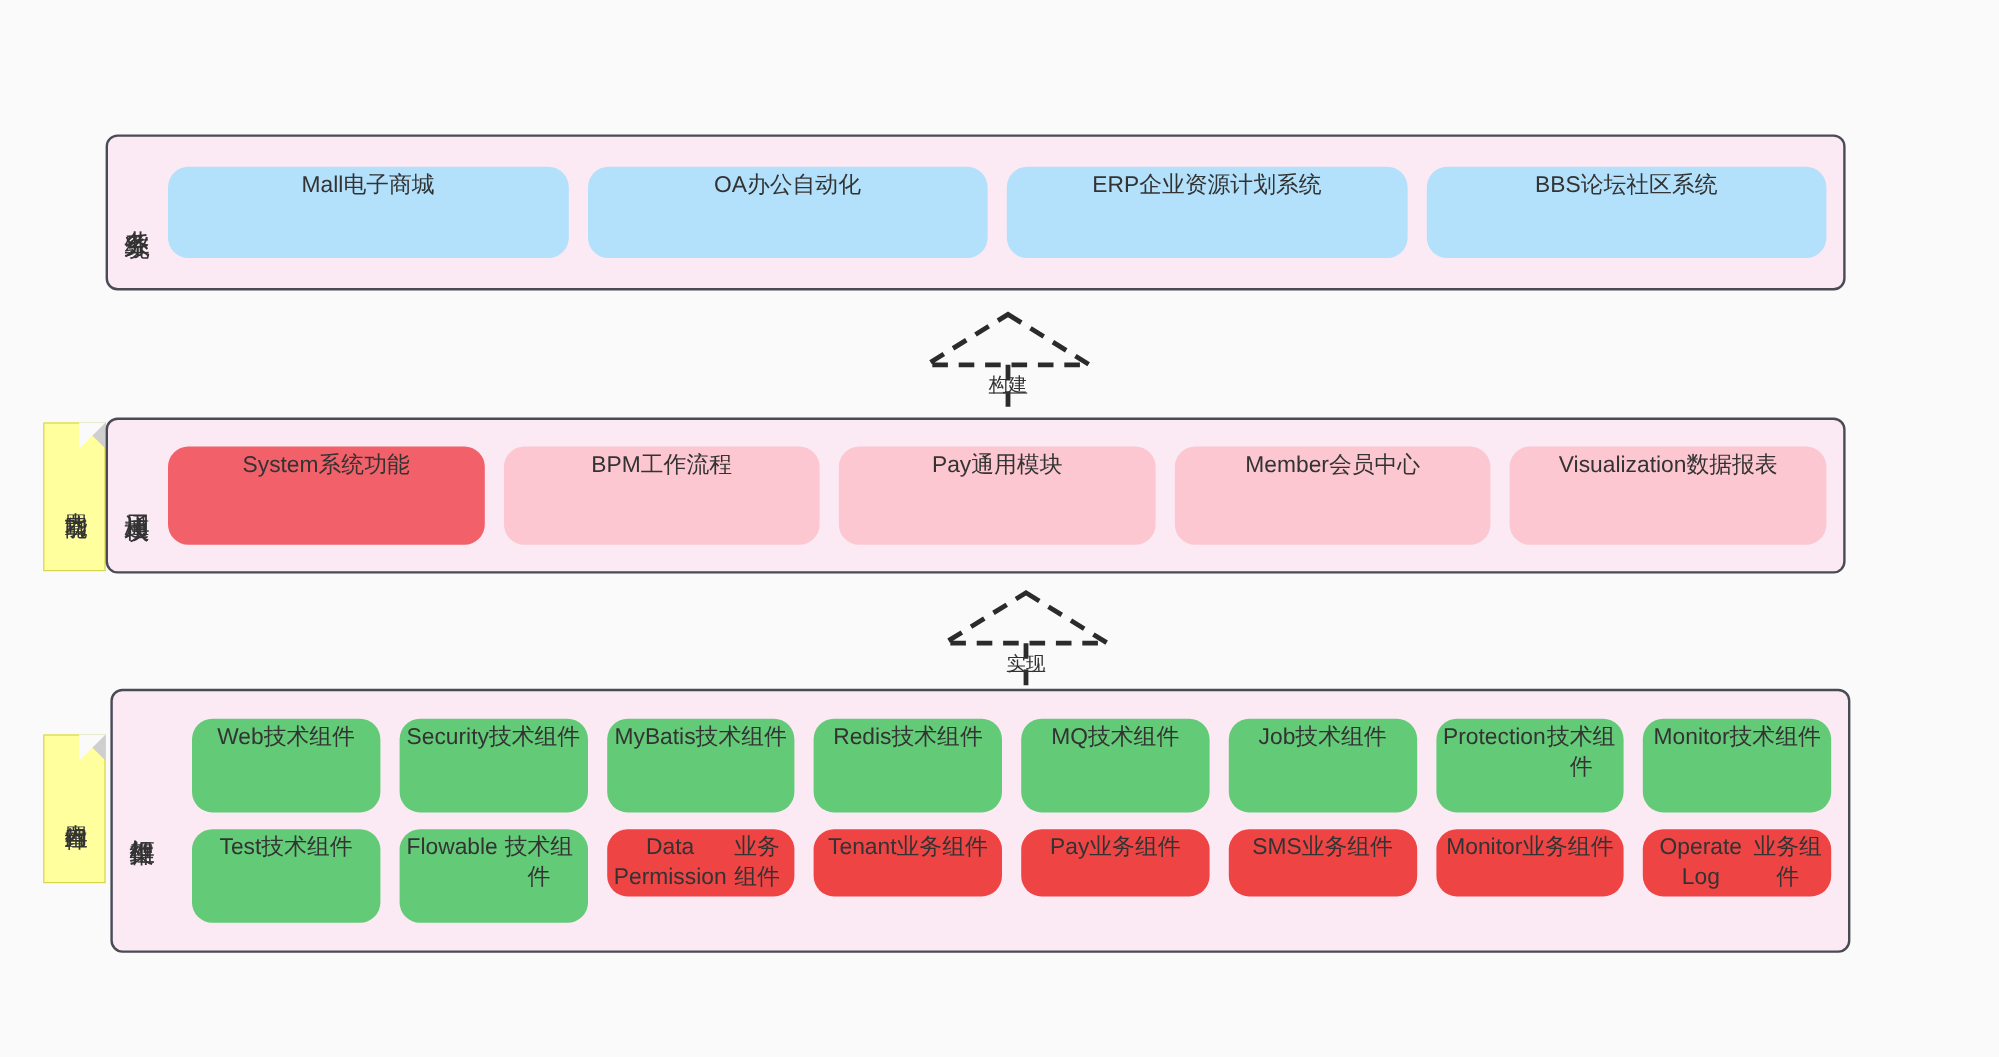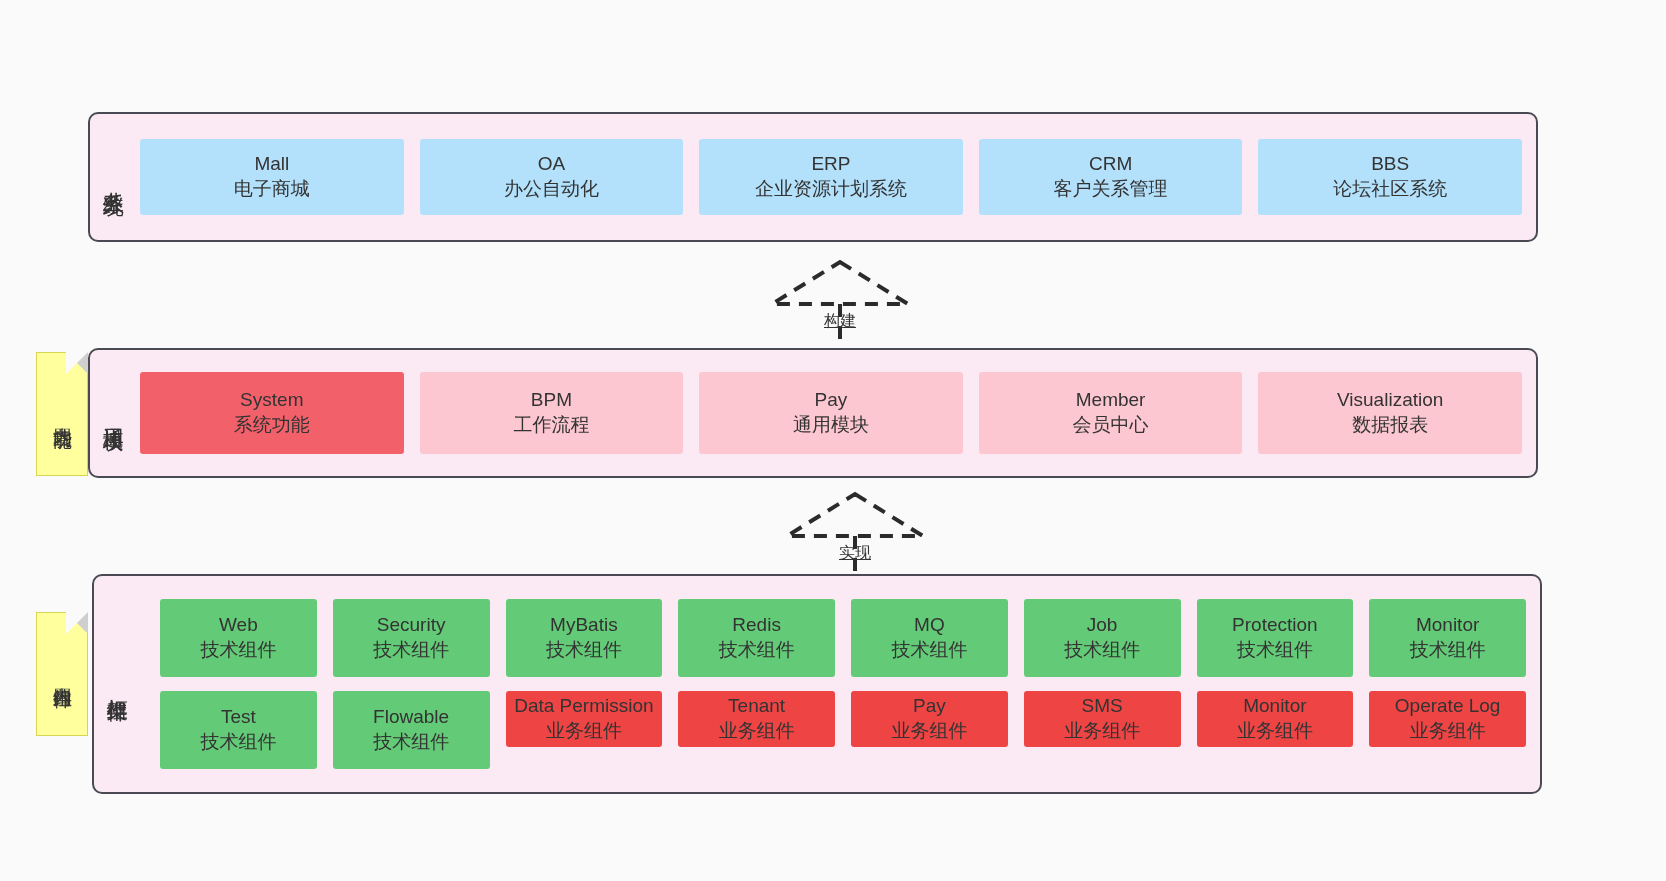--- a/index.html
+++ b/index.html
@@ -61,24 +61,23 @@
   .row {
     display: flex;
     flex-direction: row;
     gap: 16px;
   }
 
   
   .box {
     flex: 1 1 0;
     box-sizing: border-box;
-    border-radius: 3px;
-    display: flex;
-    flex-direction: column;
-    align-items: center;
+    border-radius: 17px;
+    display: flex;
+    flex-direction: row;
     justify-content: center;
     text-align: center;
     font-size: 19px;
     line-height: 1.30;
     color: #333333;
     padding: 4px 6px;
     min-width: 0;
   }
   .box .t1 { display: block; }
   .box .t2 { display: block; }
@@ -176,24 +175,20 @@
         </div>
         <div class="box blue">
           <span class="t1">OA</span>
           <span class="t2">办公自动化</span>
         </div>
         <div class="box blue">
           <span class="t1">ERP</span>
           <span class="t2">企业资源计划系统</span>
         </div>
         <div class="box blue">
-          <span class="t1">CRM</span>
-          <span class="t2">客户关系管理</span>
-        </div>
-        <div class="box blue">
           <span class="t1">BBS</span>
           <span class="t2">论坛社区系统</span>
         </div>
       </div>
     </div>
   </div>
 
   <div class="arrow-wrap" id="arrow-build">
     <svg class="arrow-svg" width="160" height="92" viewBox="0 0 160 92">
       <path d="M80 6 L148 48 L12 48 Z" fill="none" stroke="#2b2b2b" stroke-width="4" stroke-dasharray="13 9" stroke-linecap="butt"></path>

